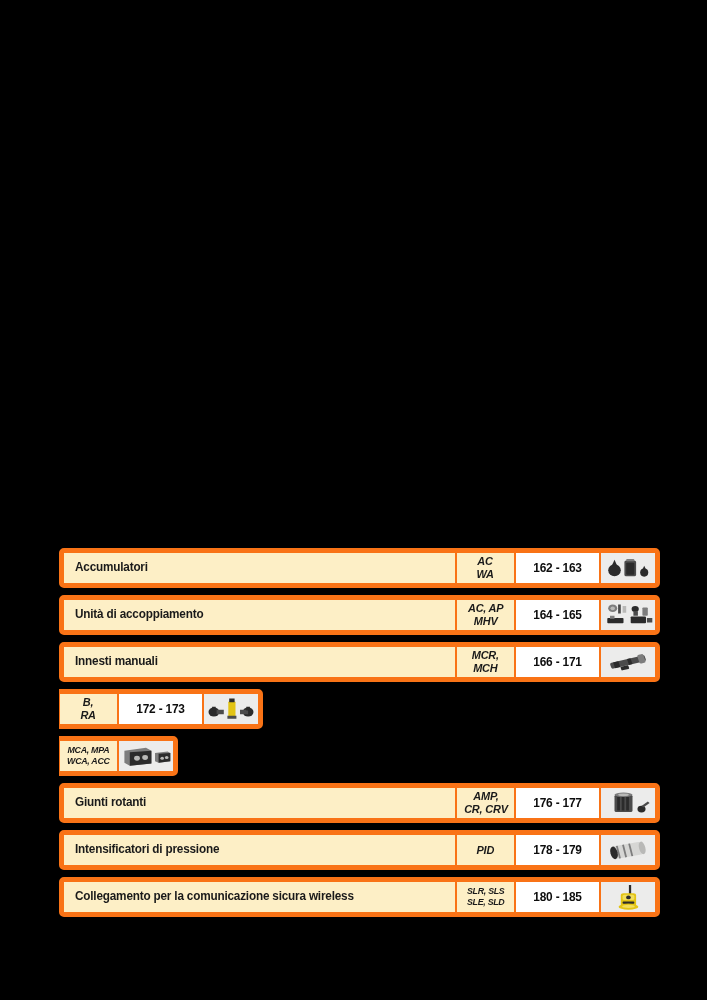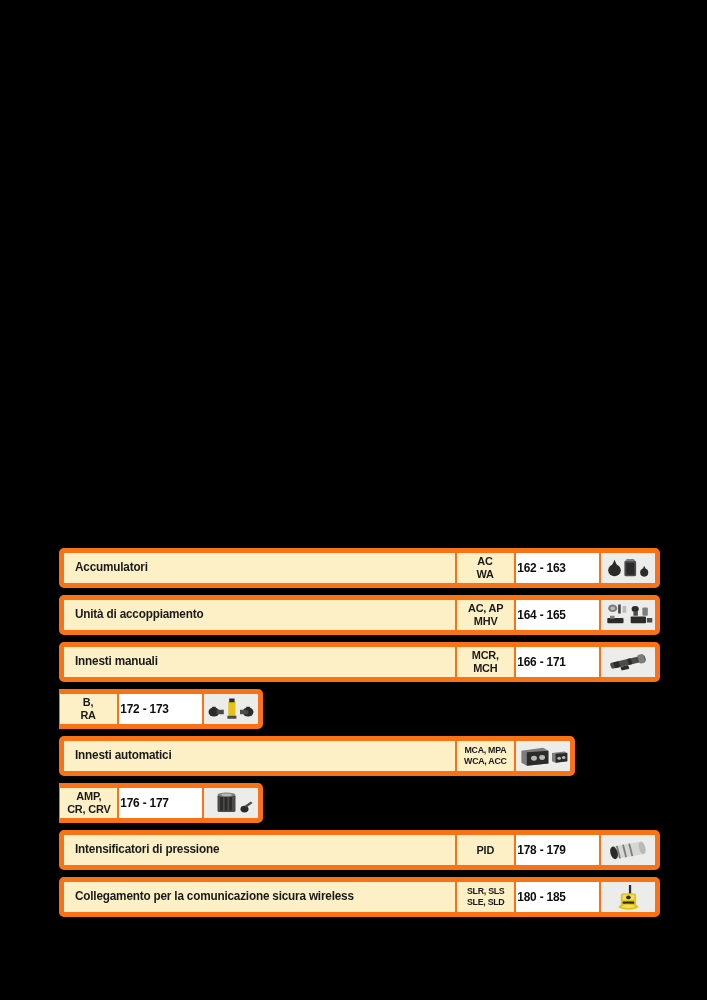--- a/index.html
+++ b/index.html
@@ -60,20 +60,21 @@
   }
 
   .cell-code {
     width: 59px;
     background: #FDEFC6;
     border-radius: 0;
     border-left-width: 1px;
     border-right-width: 1px;
     justify-content: center;
     text-align: center;
+    font-style: italic;
   }
   .cell-code .codes {
     font-size: 11.5px;
     font-weight: bold;
     color: #1a1a1a;
     line-height: 1.12;
     letter-spacing: -0.2px;
     white-space: pre-line;
     transform: scaleX(0.95);
   }
@@ -82,20 +83,21 @@
     letter-spacing: -0.3px;
     line-height: 1.15;
   }
 
   .cell-pages {
     width: 85px;
     background: #FFFFFF;
     border-radius: 0;
     border-left-width: 1px;
     border-right-width: 1px;
+    justify-content: center;
   }
   .cell-pages .pages {
     font-size: 12.5px;
     font-weight: bold;
     color: #0d0d0d;
     letter-spacing: -0.2px;
     white-space: nowrap;
     transform: scaleX(0.95);
   }
 
@@ -220,42 +222,42 @@
     <rect class="pc-yel" x="27" y="10" width="8" height="20" rx="1"></rect>
     <rect class="pc-dark" x="28" y="6" width="6" height="5"></rect>
     <rect class="pc-mid" x="26" y="29" width="10" height="4"></rect>
     <circle class="pc-dark" cx="49" cy="24" r="6"></circle>
     <rect class="pc-mid" x="40" y="21" width="9" height="6"></rect>
     <rect class="pc-dark" x="47" y="17" width="4" height="5"></rect>
         </svg>
       </div>
     </div>
     <div class="cat-row">
-      <div class="cell cell-name">
-        <span class="label">Innesti automatici</span>
-      </div>
       <div class="cell cell-code small">
         <span class="codes">MCA, MPA
 WCA, ACC</span>
       </div>
       <div class="cell cell-img">
         <svg class="thumb" viewBox="0 0 60 40" preserveAspectRatio="none">
     <rect class="thumb-bg" x="0" y="0" width="60" height="40"></rect>
     <path class="pc-light" d="M6 13 L30 9 L36 13 L36 30 L12 33 L6 29 Z"></path>
     <path class="pc-dark" d="M12 15 L36 13 L36 30 L12 33 Z"></path>
     <circle class="pc-pale" cx="20" cy="23" r="3.2"></circle>
     <circle class="pc-pale" cx="29" cy="22" r="3.2"></circle>
     <path class="pc-light" d="M40 16 L54 14 L57 16 L57 27 L44 29 L40 27 Z"></path>
     <path class="pc-dark" d="M44 17 L57 16 L57 27 L44 29 Z"></path>
     <circle class="pc-pale" cx="48" cy="23" r="2"></circle>
     <circle class="pc-pale" cx="53" cy="22" r="2"></circle>
         </svg>
       </div>
     </div>
     <div class="cat-row">
+      <div class="cell cell-name">
+        <span class="label">Giunti rotanti</span>
+      </div>
       <div class="cell cell-code">
         <span class="codes">AMP,
 CR, CRV</span>
       </div>
       <div class="cell cell-pages">
         <span class="pages">176 - 177</span>
       </div>
       <div class="cell cell-img">
         <svg class="thumb" viewBox="0 0 60 40" preserveAspectRatio="none">
     <rect class="thumb-bg" x="0" y="0" width="60" height="40"></rect>

